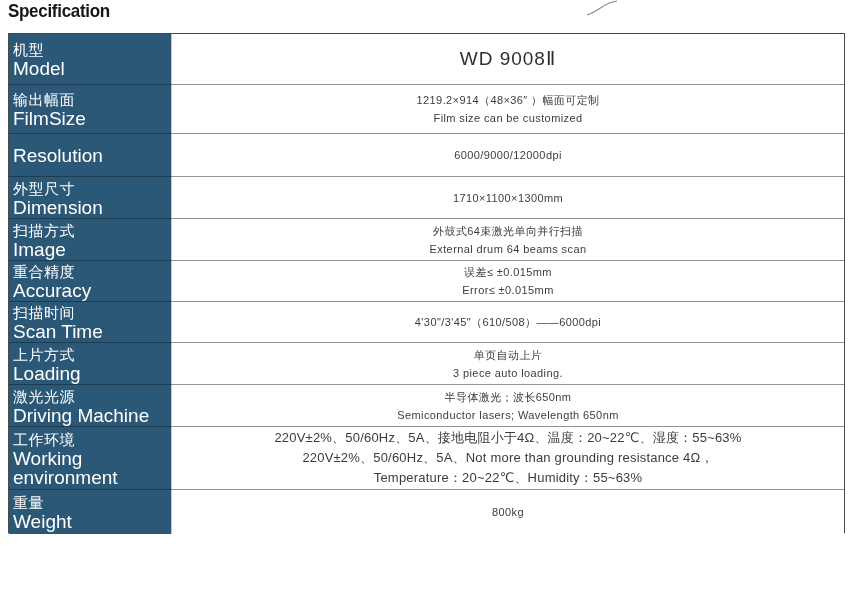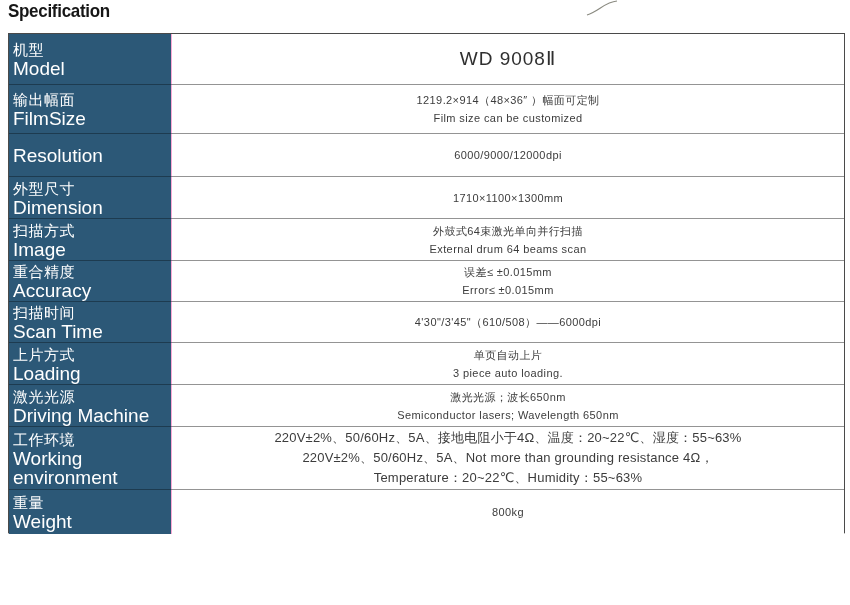--- a/index.html
+++ b/index.html
@@ -167,21 +167,21 @@
     <div class="cell value">
       <div class="line">单页自动上片</div>
       <div class="line">3 piece auto loading.</div>
     </div>
 
     <div class="cell label">
       <div class="zh">激光光源</div>
       <div class="en">Driving Machine</div>
     </div>
     <div class="cell value">
-      <div class="line">激光光源；波长650nm</div>
+      <div class="line">半导体激光；波长650nm</div>
       <div class="line">Semiconductor lasers; Wavelength 650nm</div>
     </div>
 
     <div class="cell label">
       <div class="zh">工作环境</div>
       <div class="en">Working environment</div>
     </div>
     <div class="cell value env-cell">
       <div class="line">220V±2%、50/60Hz、5A、接地电阻小于4Ω、温度：20~22℃、湿度：55~63%</div>
       <div class="line">220V±2%、50/60Hz、5A、Not more than grounding resistance 4Ω，</div>

